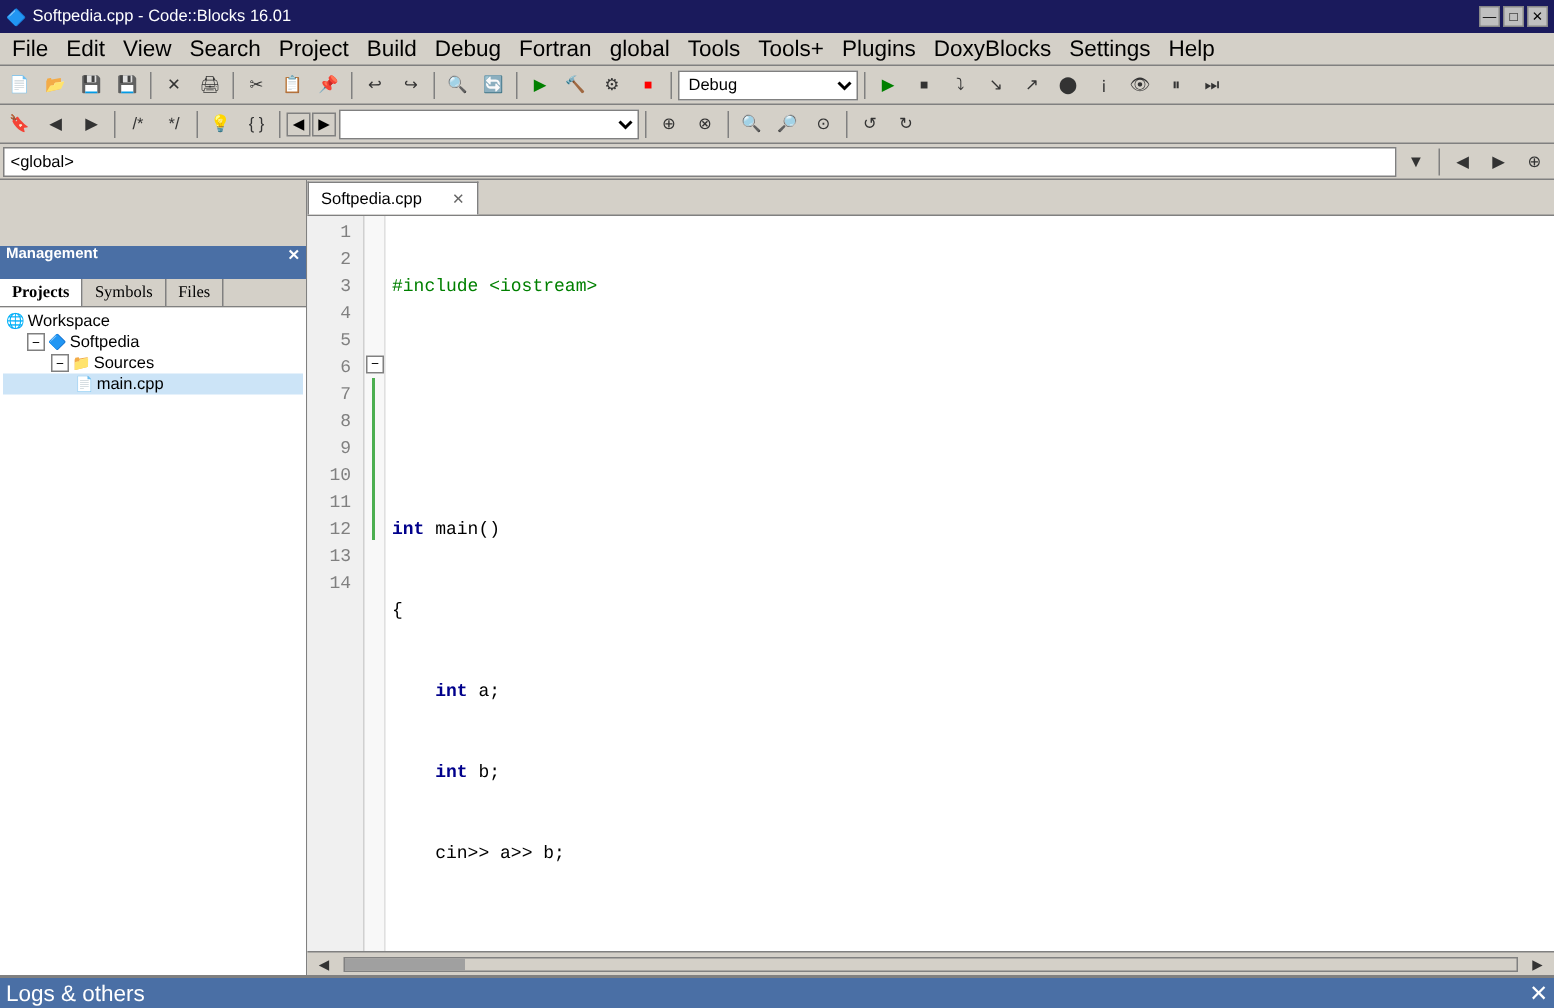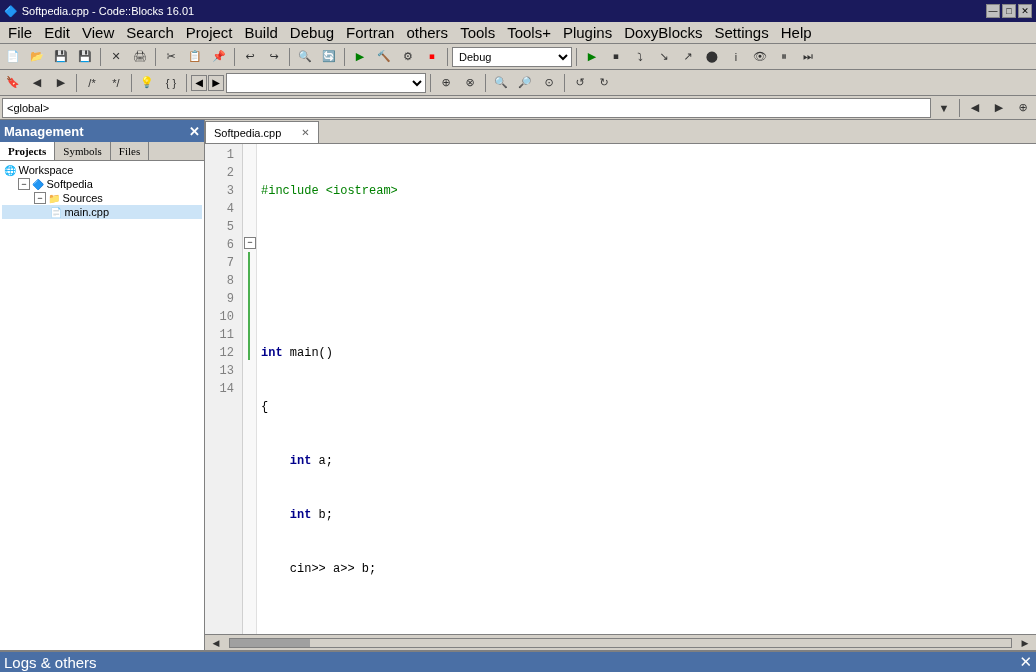--- a/index.html
+++ b/index.html
@@ -25,21 +25,21 @@
     
     
     .addr-bar { background: #d4d0c8; height: 24px; display: flex; align-items: center; padding: 0 2px; border-bottom: 1px solid #808080; gap: 2px; }
     .addr-input { flex: 1; height: 20px; border: 1px solid #808080; background: white; font-size: 11px; padding: 0 4px; }
     
     
     .main-area { display: flex; height: calc(672px - 22px - 22px - 26px - 26px - 24px - 22px); }
     
     
     .sidebar { width: 205px; background: #d4d0c8; border-right: 1px solid #808080; display: flex; flex-direction: column; }
-    .sidebar-header { background: #4a6fa5; color: white; height: 22px; display: flex; align-items: center; justify-content: space-between; padding: 0 4px; font-size: 13px; font-weight: bold; }
+    .sidebar-header { background: #4a6fa5; color: white; height: 22px; display: flex; align-items: flex-start; justify-content: space-between; padding: 0 4px; font-size: 10px; font-weight: bold; margin-top: 44px; }
     .sidebar-tabs { display: flex; background: #d4d0c8; border-bottom: 1px solid #808080; }
     .sidebar-tab { padding: 3px 8px; font-size: 11px; cursor: pointer; border-right: 1px solid #808080; font-family: Liberation Serif, serif; }
     .sidebar-tab.active { background: white; font-weight: bold; }
     .sidebar-content { flex: 1; overflow: auto; padding: 2px; background: white; }
     .tree-item { display: flex; align-items: center; gap: 2px; padding: 1px 2px; cursor: pointer; font-size: 11px; }
     .tree-item.selected { background: #cce4f7; }
     .tree-icon { font-size: 10px; flex-shrink: 0; }
     .expand-btn { width: 12px; height: 12px; border: 1px solid #808080; background: white; display: flex; align-items: center; justify-content: center; font-size: 9px; flex-shrink: 0; cursor: pointer; }
     
     
@@ -90,21 +90,21 @@
 
 <div class="menu-bar">
   <span class="menu-item">File</span>
   <span class="menu-item">Edit</span>
   <span class="menu-item">View</span>
   <span class="menu-item">Search</span>
   <span class="menu-item">Project</span>
   <span class="menu-item">Build</span>
   <span class="menu-item">Debug</span>
   <span class="menu-item">Fortran</span>
-  <span class="menu-item">others</span>
+  <span class="menu-item">global</span>
   <span class="menu-item">Tools</span>
   <span class="menu-item">Tools+</span>
   <span class="menu-item">Plugins</span>
   <span class="menu-item">DoxyBlocks</span>
   <span class="menu-item">Settings</span>
   <span class="menu-item">Help</span>
 </div>
 
 <div class="toolbar">
   <div class="tb-btn">📄</div>

